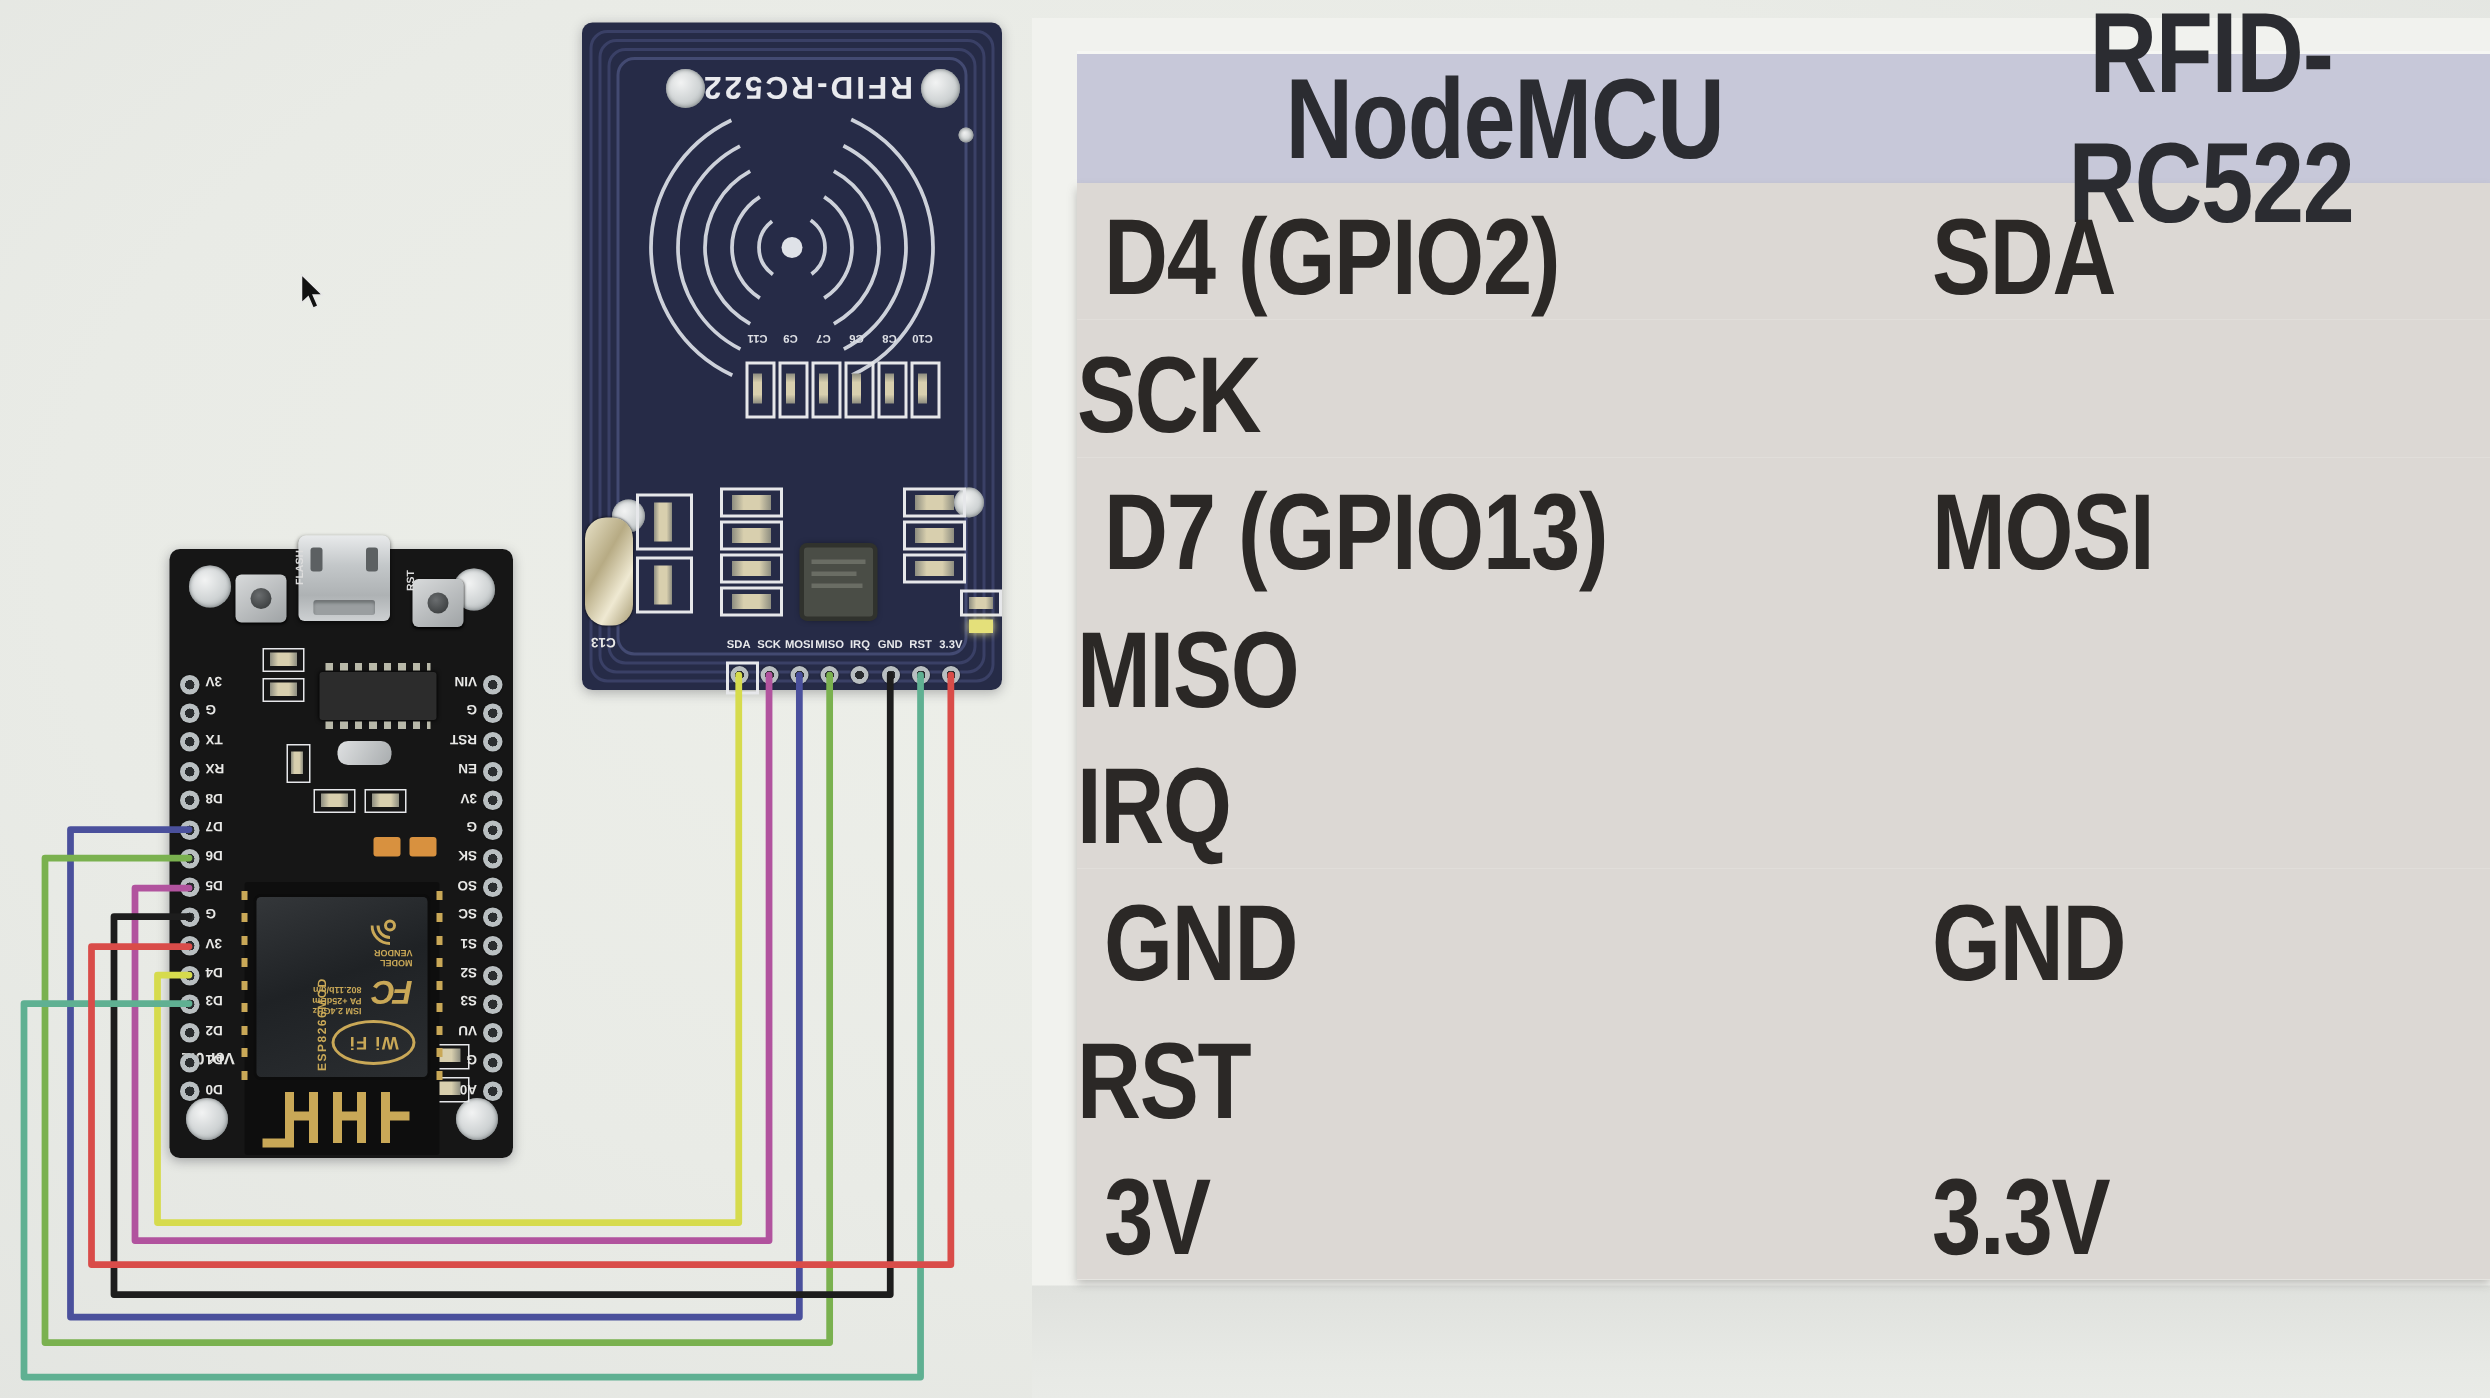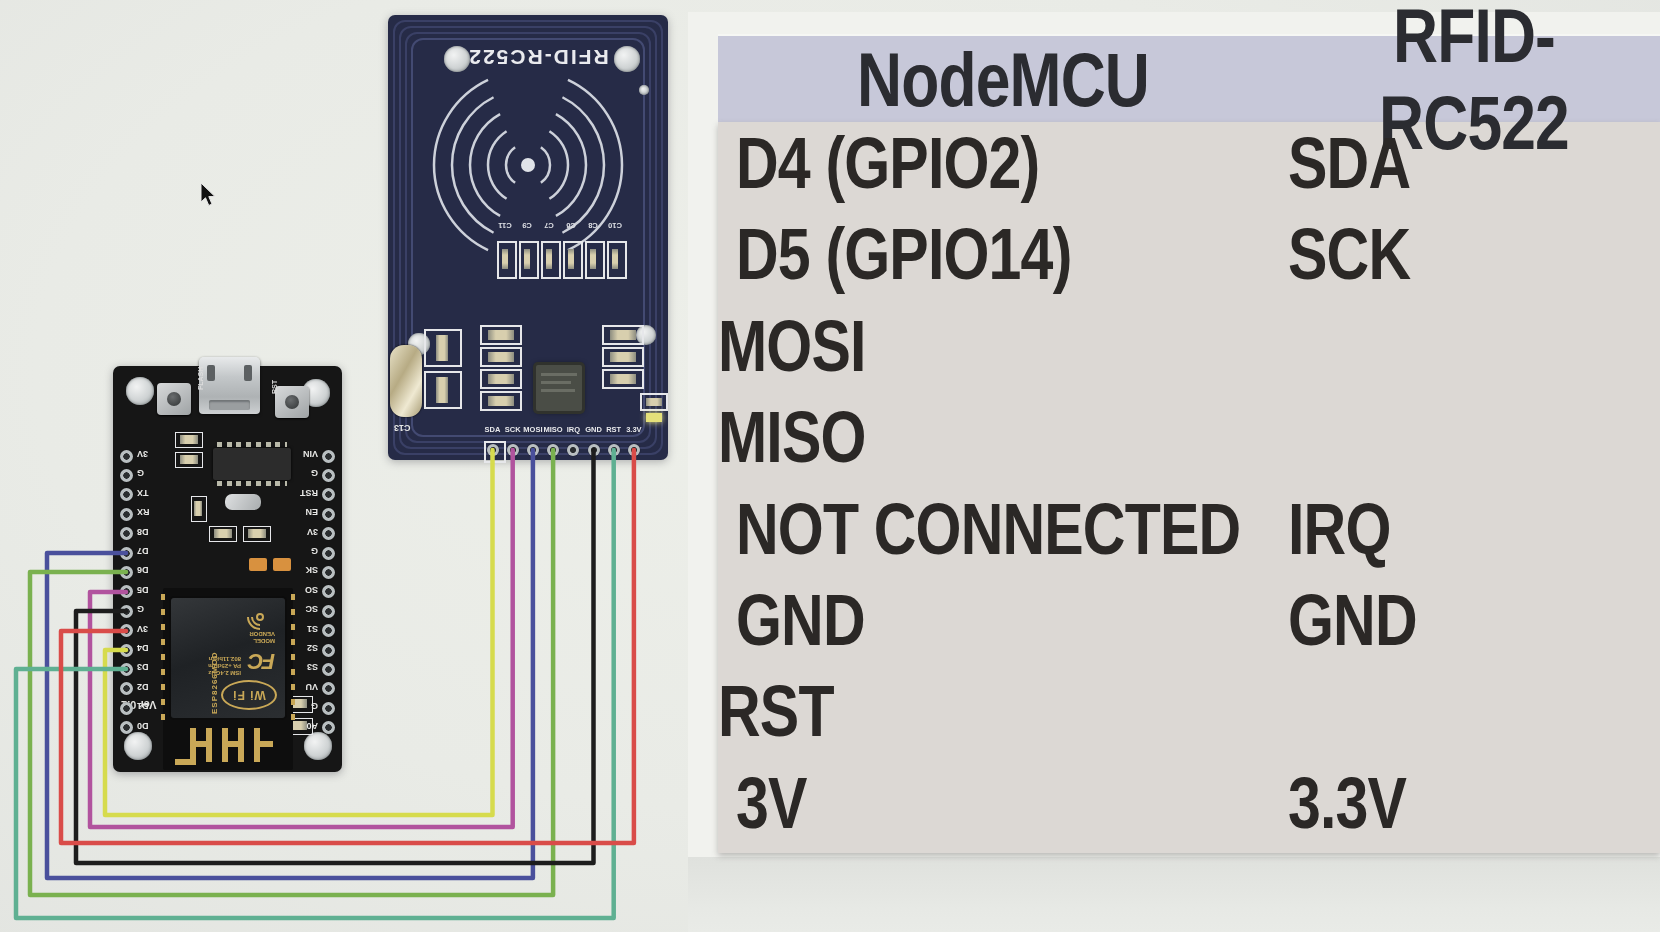--- a/index.html
+++ b/index.html
@@ -4,21 +4,21 @@
 <style>
   html,body{margin:0;padding:0;background:#cfd2cf;font-family:"Liberation Sans",sans-serif;}
   #canvas{position:relative;width:1660px;height:932px;overflow:hidden;
     background:radial-gradient(ellipse at 45% 40%, #edefe9 0%, #e9ebe6 55%, #e2e4e0 100%);}
   
   #right-panel{position:absolute;left:688px;top:12px;width:972px;height:932px;background:#f1f2ee;}
   #below-table{position:absolute;left:0;top:845px;width:972px;height:87px;
     background:linear-gradient(180deg,#dfe1dd 0%,#e7e9e5 60%,#eaece8 100%);}
   #pin-table{position:absolute;left:30px;top:22px;width:942px;}
   .t-header{display:flex;height:86px;background:#c7c8d9;align-items:center;border-top:2px solid #f6f7f4;}
-  .t-row{display:flex;height:91.4px;background:#dcd8d4;align-items:flex-start;}
+  .t-row{display:flex;height:91.4px;background:#dcd8d4;align-items:flex-end;}
   .t-body{box-shadow:0 3px 6px rgba(120,118,115,.45);}
   .c1{width:570px;padding-left:18px;box-sizing:border-box;}
   .c2{flex:1;}
   .cellText{display:inline-block;font-size:72px;font-weight:700;color:#2b2826;
     transform:scaleX(.82);transform-origin:0 50%;white-space:nowrap;letter-spacing:-1px;}
   .t-header .c1,.t-header .c2{text-align:center;padding-left:0;}
   .headText{display:inline-block;font-size:76px;font-weight:700;color:#2b2c31;
     transform:scaleX(.82);transform-origin:50% 50%;letter-spacing:-1px;}
   
   .board{position:absolute;border-radius:7px;}
@@ -363,31 +363,30 @@
       <div class="t-header">
         <div class="c1"><span class="headText">NodeMCU</span></div>
         <div class="c2"><span class="headText">RFID-RC522</span></div>
       </div>
       <div class="t-body">
         <div class="t-row">
           <div class="c1"><span class="cellText">D4 (GPIO2)</span></div>
           <div class="c2"><span class="cellText">SDA</span></div>
         </div>
         <div class="t-row">
-          <div class="c1"><span class="cellText">D5 (GPIO14)</span></div>
           <div class="c2"><span class="cellText">SCK</span></div>
         </div>
         <div class="t-row">
+          <div class="c1"><span class="cellText">D7 (GPIO13)</span></div>
           <div class="c2"><span class="cellText">MOSI</span></div>
         </div>
         <div class="t-row">
           <div class="c2"><span class="cellText">MISO</span></div>
         </div>
         <div class="t-row">
-          <div class="c1"><span class="cellText">NOT CONNECTED</span></div>
           <div class="c2"><span class="cellText">IRQ</span></div>
         </div>
         <div class="t-row">
           <div class="c1"><span class="cellText">GND</span></div>
           <div class="c2"><span class="cellText">GND</span></div>
         </div>
         <div class="t-row">
           <div class="c2"><span class="cellText">RST</span></div>
         </div>
         <div class="t-row">

